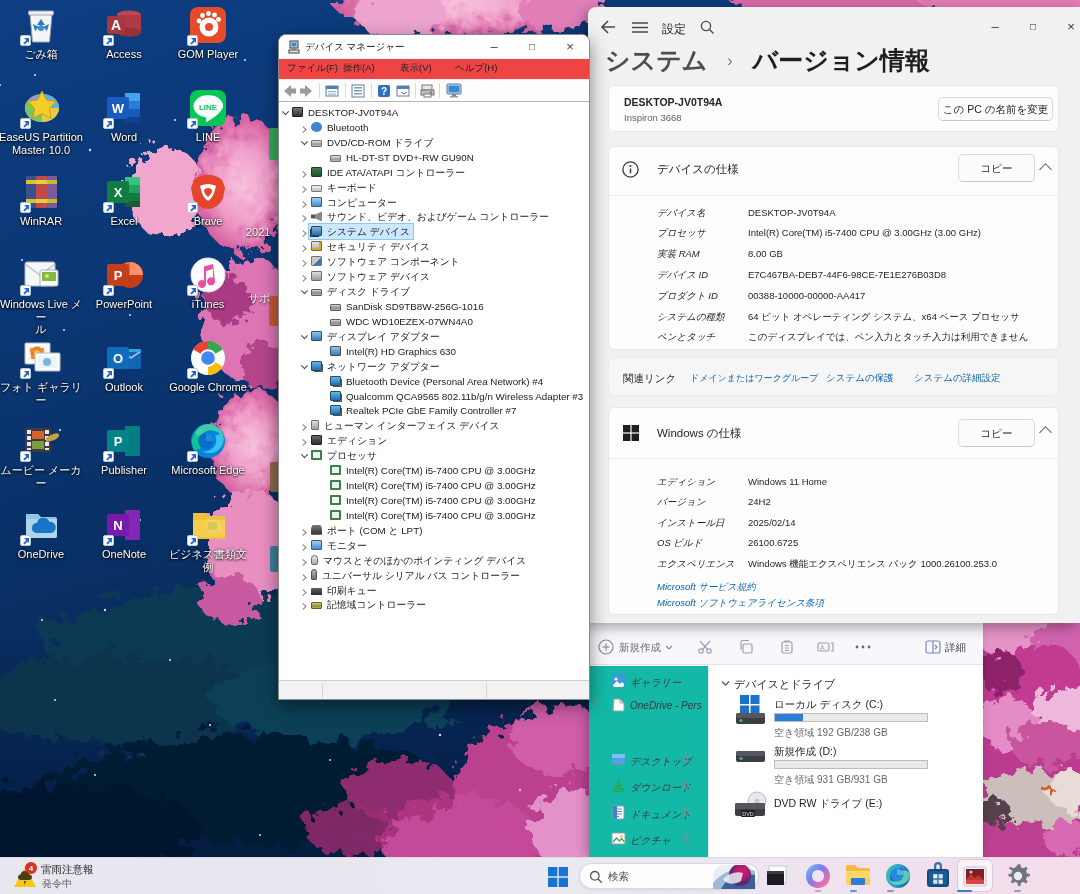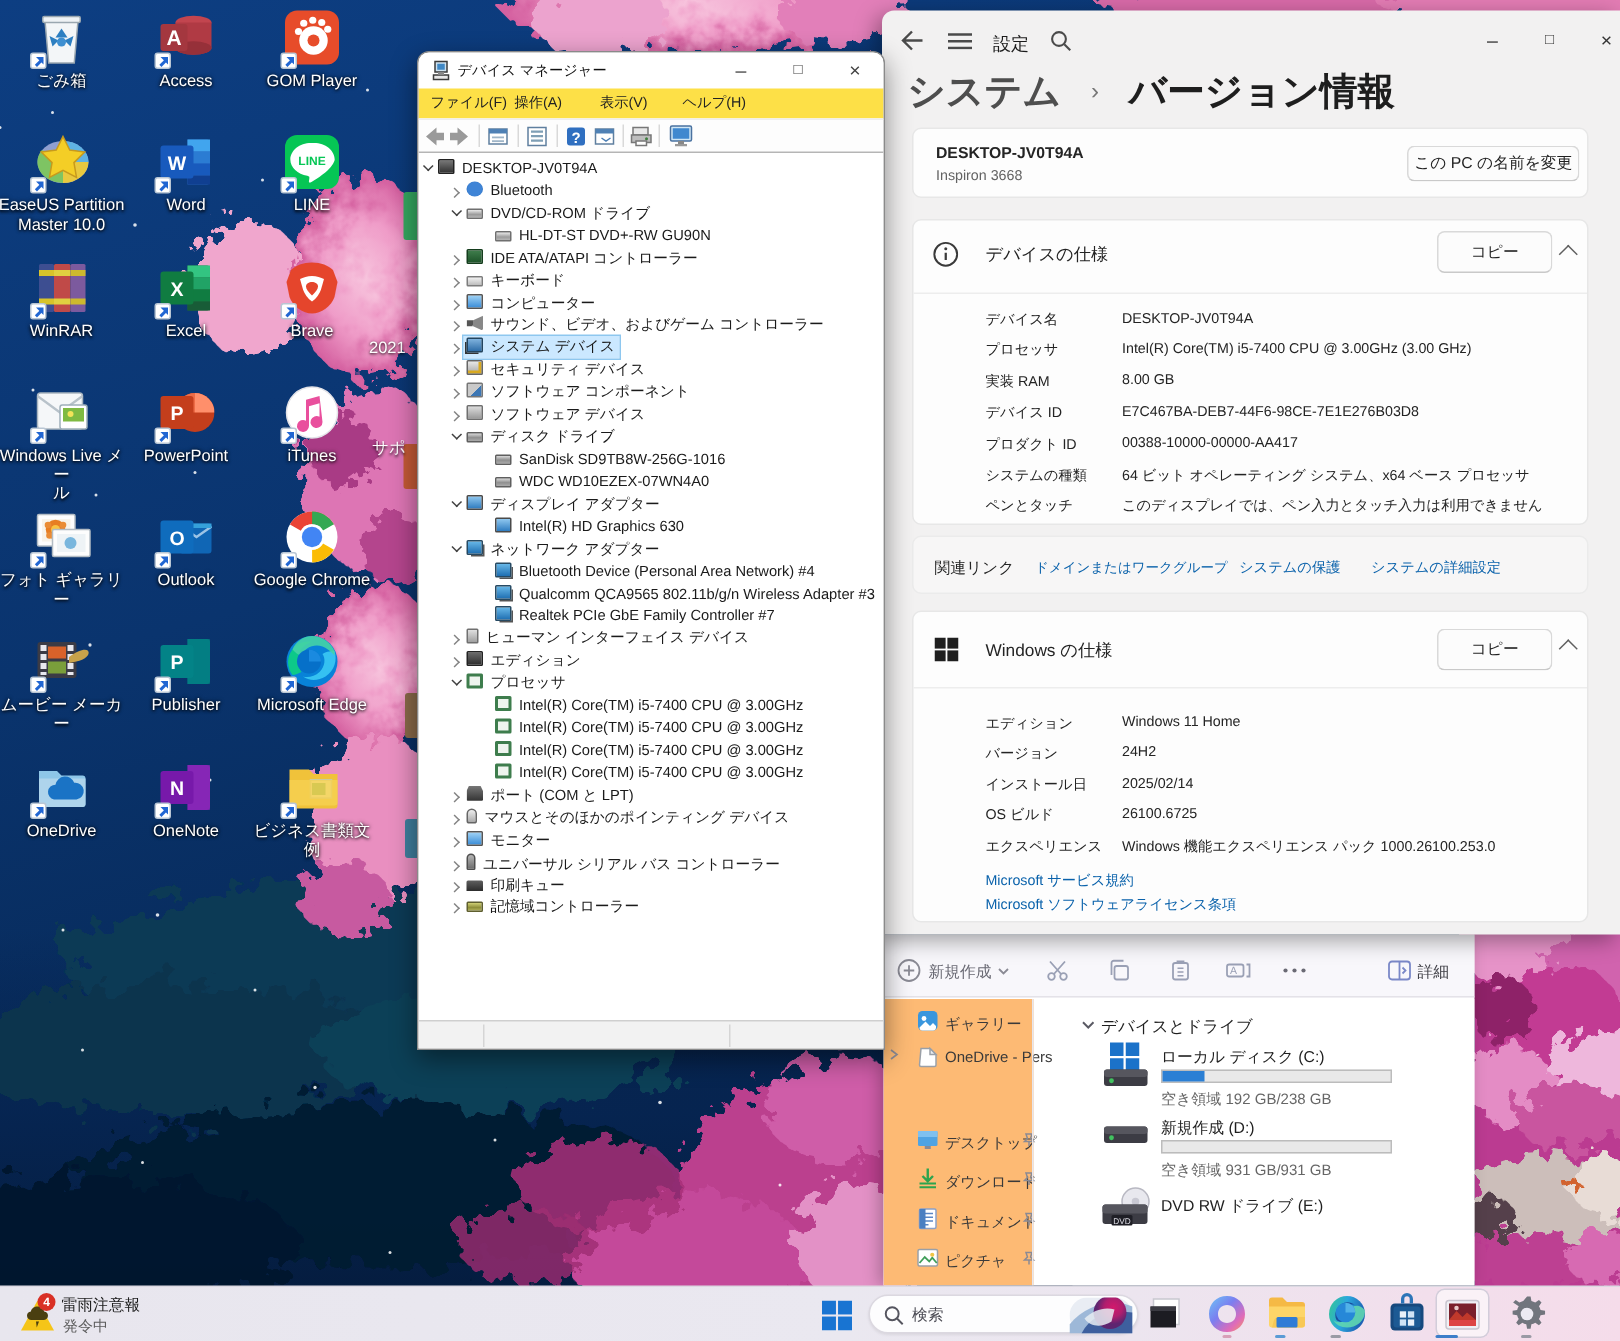--- a/index.html
+++ b/index.html
@@ -11,21 +11,21 @@
 .dicon .lbl{margin-top:4px;font-size:11px;line-height:12.5px;color:#fff;text-shadow:0 1px 2px rgba(0,0,0,.9),0 0 3px rgba(0,0,0,.8);}
 .sc{position:absolute;left:-2px;bottom:-2px;width:11px;height:11px;background:#fff;border:1px solid #b9c6d4;border-radius:2px;}
 .sc:after{content:"";position:absolute;right:1.5px;top:1.5px;border-left:5px solid transparent;border-top:5px solid #2166d2;}
 .sc:before{content:"";position:absolute;left:2px;bottom:2px;width:5.5px;height:1.6px;background:#2166d2;transform:rotate(-45deg);}
 
 
 #devmgr{position:absolute;left:278px;top:34px;width:312px;height:666px;background:#fff;border:1px solid #8a8a8a;border-radius:8px 8px 0 0;box-shadow:0 6px 18px rgba(0,0,0,.45);overflow:hidden;font-size:11.5px;color:#1a1a1a;}
 #dm-title{position:absolute;left:0;top:0;right:0;height:24px;background:#fff;}
 #dm-title .ttl{position:absolute;left:26px;top:6px;font-size:9.5px;color:#111;}
 .capbtn{position:absolute;top:0;width:38px;height:24px;color:#444;text-align:center;line-height:24px;font-size:13px;}
-#dm-menu{position:absolute;left:0;top:24px;right:0;height:20px;background:#fde047;font-size:9.5px;color:#222;}
+#dm-menu{position:absolute;left:0;top:24px;right:0;height:20px;background:#ef4444;font-size:9.5px;color:#222;}
 #dm-menu span{position:absolute;top:3px;}
 #dm-tools{position:absolute;left:0;top:44px;right:0;height:22px;background:#fdfdfd;border-top:1px solid #eee;}
 #dm-tools .sep{position:absolute;top:3px;width:1px;height:15px;background:#d9d9d9;}
 #dm-tree{position:absolute;left:0;top:66px;right:0;bottom:19px;border-top:1px solid #b5b5b5;background:#fff;overflow:hidden;padding-top:4px;}
 .trow{position:relative;height:14.93px;white-space:nowrap;}
 .trow.l0{padding-left:4px;}
 .trow.l1{padding-left:23px;}
 .trow.l2{padding-left:50px;}
 .tch{display:inline-block;width:8px;height:8px;margin-right:4px;position:relative;top:1px;}
 .tr{border-left:1.6px solid #838383;border-bottom:1.6px solid #838383;width:5px;height:5px;transform:rotate(-135deg) translate(1px,-1px);}
@@ -56,31 +56,31 @@
 .ti-usb{background:linear-gradient(#b5b5b5,#6f6f6f);border:1px solid #4f4f4f;width:6px;height:11px;border-radius:3px 3px 1px 1px;}
 .ti-prn{background:linear-gradient(#5f5f5f,#2c2c2c);height:7px;margin-top:2px;border-radius:1px 1px 0 0;}
 .ti-sto{background:linear-gradient(#cfcf74,#8f8f3a 60%,#b0b058);border:1px solid #5f5f2f;height:7px;margin-top:2px;}
 #dm-status{position:absolute;left:0;right:0;bottom:0;height:19px;background:#f2f2f2;border-top:1px solid #cfcfcf;}
 #dm-status .ssep{position:absolute;top:2px;width:1px;height:15px;background:#d5d5d5;}
 
 
 #settings{position:absolute;left:588px;top:7px;width:492px;height:616px;background:#f2f1f1;border-radius:8px 0 0 0;box-shadow:-4px 4px 14px rgba(0,0,0,.35);overflow:hidden;color:#1b1b1b;}
 .scard{position:absolute;left:20px;width:451px;background:#fdfdfd;border:1px solid #e7e7e7;border-radius:6px;}
 .srow{position:absolute;font-size:10.5px;color:#242424;white-space:nowrap;}
-.slab{position:absolute;left:48px;font-size:9.5px;color:#242424;white-space:nowrap;}
+.slab{position:absolute;left:48px;font-size:9.5px;color:#242424;white-space:nowrap;font-style:italic;}
 .sval{position:absolute;left:139px;font-size:9.5px;color:#242424;white-space:nowrap;}
 .slink{color:#0a62ab;}
 .sbtn{position:absolute;background:#fcfcfc;border:1px solid #d9d9d9;border-bottom-color:#c9c9c9;border-radius:5px;font-size:10.5px;color:#1f1f1f;text-align:center;}
 .schev{position:absolute;width:9px;height:9px;border-left:1.6px solid #5f5f5f;border-top:1.6px solid #5f5f5f;transform:rotate(45deg);}
 
 
 #explorer{position:absolute;left:589px;top:623px;width:394px;height:234px;background:#fff;box-shadow:-3px 0 10px rgba(0,0,0,.25);overflow:hidden;}
 #ex-bar{position:absolute;left:0;top:0;right:0;height:42px;background:#f8f7fb;border-bottom:1px solid #e4e2e8;}
 .exg{color:#5d5d68;}
-#ex-side{position:absolute;left:0;top:43px;width:100px;bottom:0;background:#fdba74;}
+#ex-side{position:absolute;left:0;top:43px;width:120px;bottom:0;background:#14b8a6;font-style:italic;}
 #ex-side:after{content:"";position:absolute;right:0;top:0;bottom:0;width:1px;background:#e8e6ec;}
 .sitem{position:absolute;left:41px;font-size:10px;color:#3a3a3a;white-space:nowrap;}
 .spin{position:absolute;left:92px;width:10px;height:10px;}
 #ex-main{position:absolute;left:126px;top:43px;right:0;bottom:0;background:#fff;}
 .exdrv{position:absolute;font-size:10.5px;color:#1f1f1f;white-space:nowrap;}
 .exfree{position:absolute;font-size:10px;color:#666;white-space:nowrap;}
 .exbar{position:absolute;width:154px;height:9px;background:#e9e9e9;border:1px solid #bcbcbc;}
 .exfill{height:100%;background:#2b7fd4;}
 
 #taskbar{position:absolute;left:0;top:857px;width:1080px;height:37px;background:linear-gradient(90deg,#e8e6ee 0%,#eae8f0 52%,#ece5ef 70%,#f2dfec 88%,#f5dcea 100%);border-top:1px solid #dcd9e2;}
@@ -803,22 +803,22 @@
 <div class="trow l2"><span class="ti ti-net"></span><span class="tlab">Qualcomm QCA9565 802.11b/g/n Wireless Adapter #3</span></div>
 <div class="trow l2"><span class="ti ti-net"></span><span class="tlab">Realtek PCIe GbE Family Controller #7</span></div>
 <div class="trow l1"><span class="tch tr"></span><span class="ti ti-hid"></span><span class="tlab">ヒューマン インターフェイス デバイス</span></div>
 <div class="trow l1"><span class="tch tr"></span><span class="ti ti-fw"></span><span class="tlab">エディション</span></div>
 <div class="trow l1"><span class="tch tv"></span><span class="ti ti-cpu"></span><span class="tlab">プロセッサ</span></div>
 <div class="trow l2"><span class="ti ti-cpu"></span><span class="tlab">Intel(R) Core(TM) i5-7400 CPU @ 3.00GHz</span></div>
 <div class="trow l2"><span class="ti ti-cpu"></span><span class="tlab">Intel(R) Core(TM) i5-7400 CPU @ 3.00GHz</span></div>
 <div class="trow l2"><span class="ti ti-cpu"></span><span class="tlab">Intel(R) Core(TM) i5-7400 CPU @ 3.00GHz</span></div>
 <div class="trow l2"><span class="ti ti-cpu"></span><span class="tlab">Intel(R) Core(TM) i5-7400 CPU @ 3.00GHz</span></div>
 <div class="trow l1"><span class="tch tr"></span><span class="ti ti-port"></span><span class="tlab">ポート (COM と LPT)</span></div>
+<div class="trow l1"><span class="tch tr"></span><span class="ti ti-mon"></span><span class="tlab">モニター</span></div>
 <div class="trow l1"><span class="tch tr"></span><span class="ti ti-mouse"></span><span class="tlab">マウスとそのほかのポインティング デバイス</span></div>
-<div class="trow l1"><span class="tch tr"></span><span class="ti ti-mon"></span><span class="tlab">モニター</span></div>
 <div class="trow l1"><span class="tch tr"></span><span class="ti ti-usb"></span><span class="tlab">ユニバーサル シリアル バス コントローラー</span></div>
 <div class="trow l1"><span class="tch tr"></span><span class="ti ti-prn"></span><span class="tlab">印刷キュー</span></div>
 <div class="trow l1"><span class="tch tr"></span><span class="ti ti-sto"></span><span class="tlab">記憶域コントローラー</span></div>
  </div>
  <div id="dm-status">
         <span class="ssep" style="left:43px"></span>
         <span class="ssep" style="left:207px"></span>
       </div>
 </div>
 <div id="taskbar">

